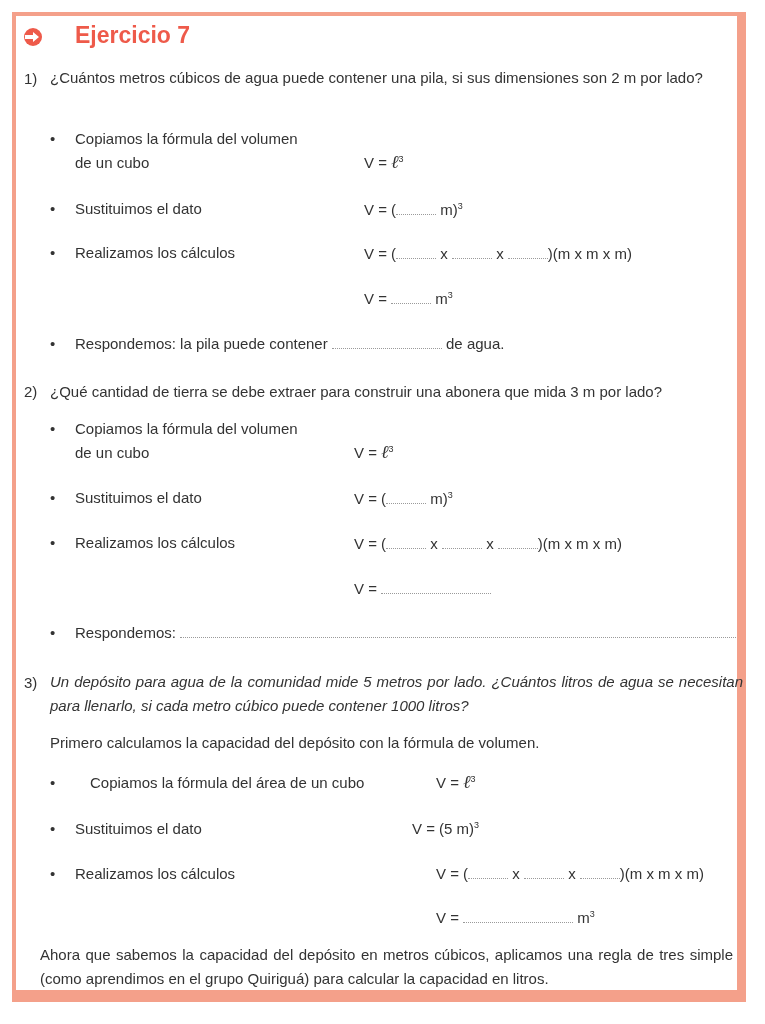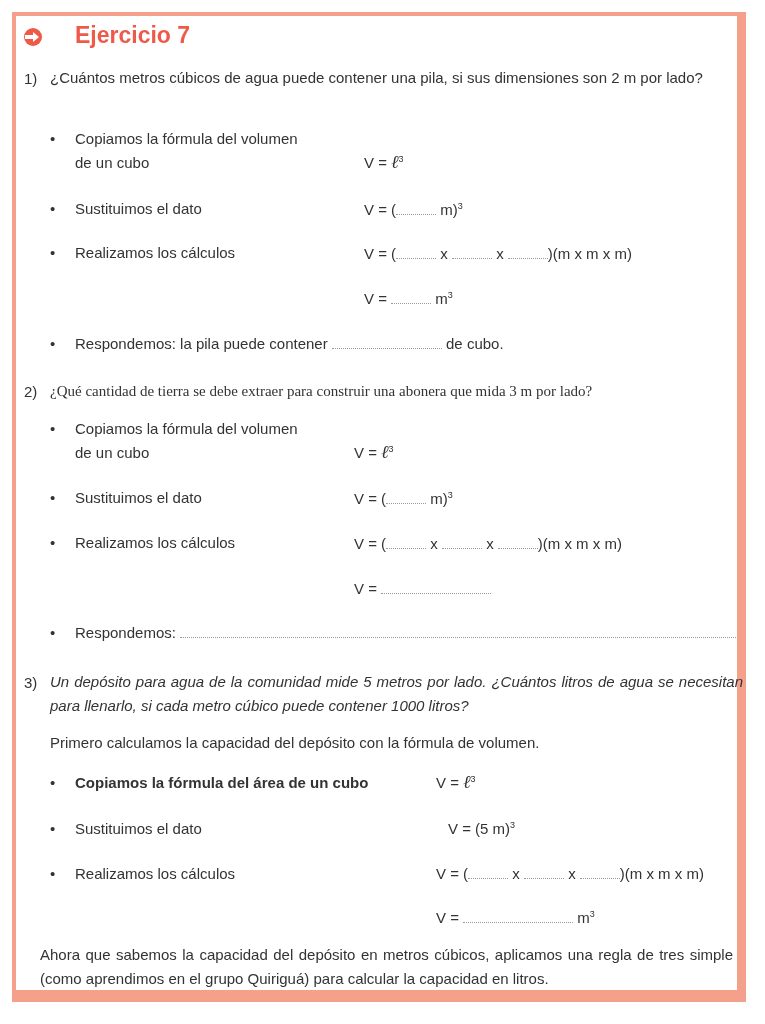--- a/index.html
+++ b/index.html
@@ -58,25 +58,25 @@
 <div class="abs txt" style="left:364px; top:245px;">
   <span>V = (</span><span class="blank b-s"></span> <span>x</span> <span class="blank b-s"></span> <span>x</span> <span class="blank b-s"></span><span>)(m x m x m)</span>
 </div>
 
 <div class="abs txt" style="left:364px; top:290px;">
   <span>V = </span><span class="blank b-s"></span> <span>m</span><span class="sup">3</span>
 </div>
 
 <div class="abs txt bullet" style="left:50px; top:335px;">•</div>
 <div class="abs txt" style="left:75px; top:335px;">
-  <span>Respondemos: </span><span class="bold">la pila puede contener</span> <span class="blank b-l"></span> <span class="bold">de cubo</span><span>.</span>
+  <span>Respondemos: </span><span class="bold">la pila puede contener</span> <span class="blank b-l"></span> <span class="bold">de agua</span><span>.</span>
 </div>
 
 <div class="abs txt qnum" style="left:24px; top:383px;">2)</div>
-<div class="abs txt" style="left:50px; top:383px;font-family:Liberation Serif, serif;">¿Qué cantidad de tierra se debe extraer para construir una abonera que mida 3 m por lado?</div>
+<div class="abs txt" style="left:50px; top:383px;">¿Qué cantidad de tierra se debe extraer para construir una abonera que mida 3 m por lado?</div>
 
 <div class="abs txt bullet" style="left:50px; top:420px;">•</div>
 <div class="abs txt" style="left:75px; top:420px;">Copiamos la fórmula del volumen</div>
 <div class="abs txt" style="left:75px; top:444px;">de un cubo</div>
 <div class="abs txt" style="left:354px; top:441px;">
   <span>V = </span><span class="ell">ℓ</span><span class="sup">3</span>
 </div>
 
 <div class="abs txt bullet" style="left:50px; top:489px;">•</div>
 <div class="abs txt" style="left:75px; top:489px;">Sustituimos el dato</div>
@@ -97,28 +97,28 @@
 <div class="abs txt bullet" style="left:50px; top:624px;">•</div>
 <div class="abs txt" style="left:75px; top:624px;">
   <span>Respondemos:</span> <span class="resp-line"></span>
 </div>
 
 <div class="abs txt qnum" style="left:24px; top:674px;">3)</div>
 <div class="abs txt justify" style="left:50px; top:670px; width:693px;font-style:italic;">Un depósito para agua de la comunidad mide 5 metros por lado. ¿Cuántos litros de agua se necesitan para llenarlo, si cada metro cúbico puede contener 1000 litros?</div>
 <div class="abs txt" style="left:50px; top:734px;text-align:center;">Primero calculamos la capacidad del depósito con la fórmula de volumen.</div>
 
 <div class="abs txt bullet" style="left:50px; top:774px;">•</div>
-<div class="abs txt" style="left:75px; top:774px;font-weight:bold;">Copiamos la fórmula del área de un cubo</div>
+<div class="abs txt" style="left:90px; top:774px;">Copiamos la fórmula del área de un cubo</div>
 <div class="abs txt" style="left:436px; top:771px;">
   <span>V = </span><span class="ell">ℓ</span><span class="sup">3</span>
 </div>
 
 <div class="abs txt bullet" style="left:50px; top:820px;">•</div>
 <div class="abs txt" style="left:75px; top:820px;">Sustituimos el dato</div>
-<div class="abs txt" style="left:448px; top:820px;">
+<div class="abs txt" style="left:412px; top:820px;">
   <span>V = (5 m)</span><span class="sup">3</span>
 </div>
 
 <div class="abs txt bullet" style="left:50px; top:865px;">•</div>
 <div class="abs txt" style="left:75px; top:865px;">Realizamos los cálculos</div>
 <div class="abs txt" style="left:436px; top:865px;">
   <span>V = (</span><span class="blank b-s"></span> <span>x</span> <span class="blank b-s"></span> <span>x</span> <span class="blank b-s"></span><span>)(m x m x m)</span>
 </div>
 
 <div class="abs txt" style="left:436px; top:909px;">

